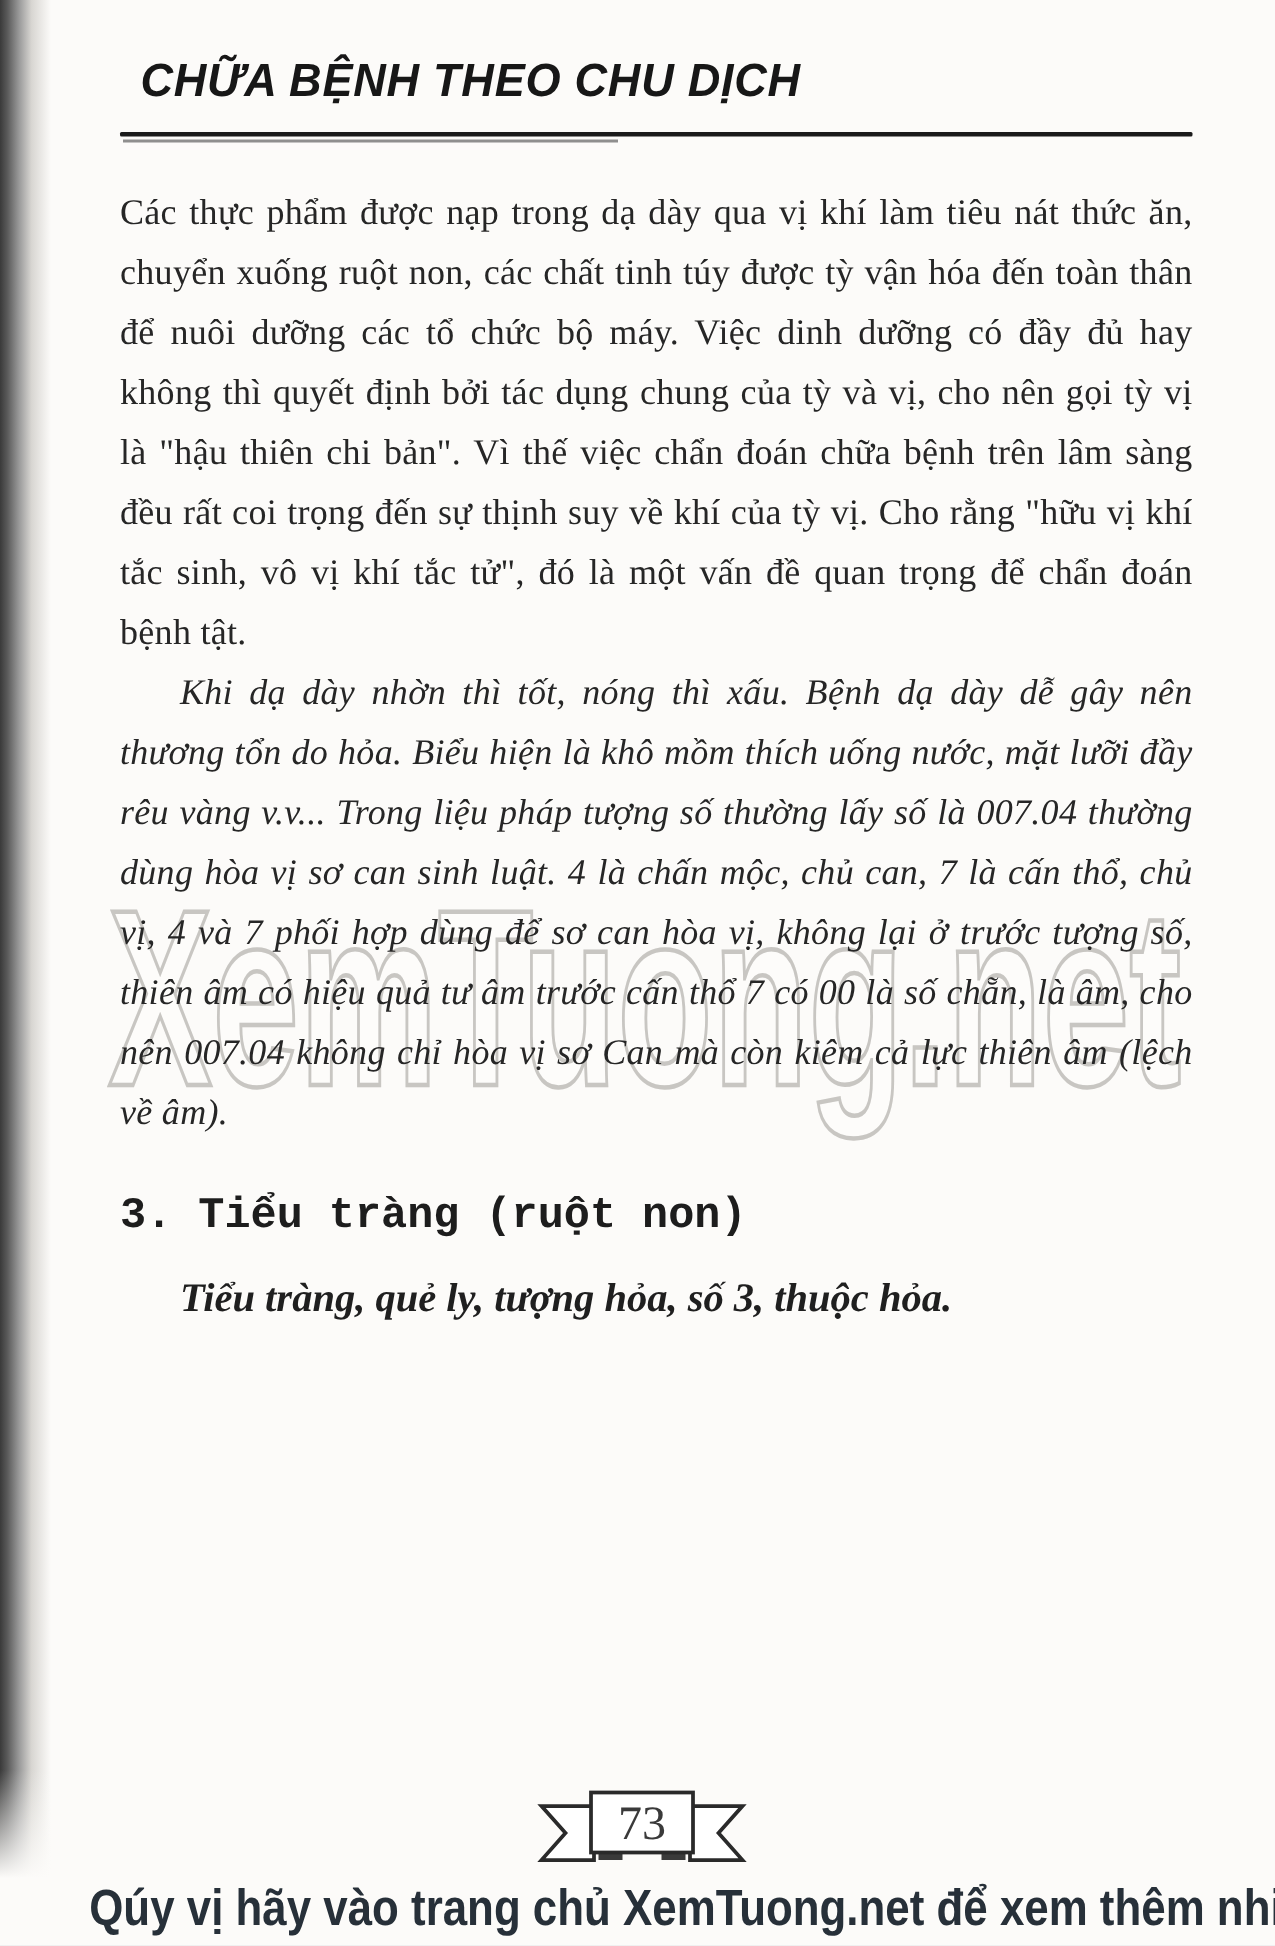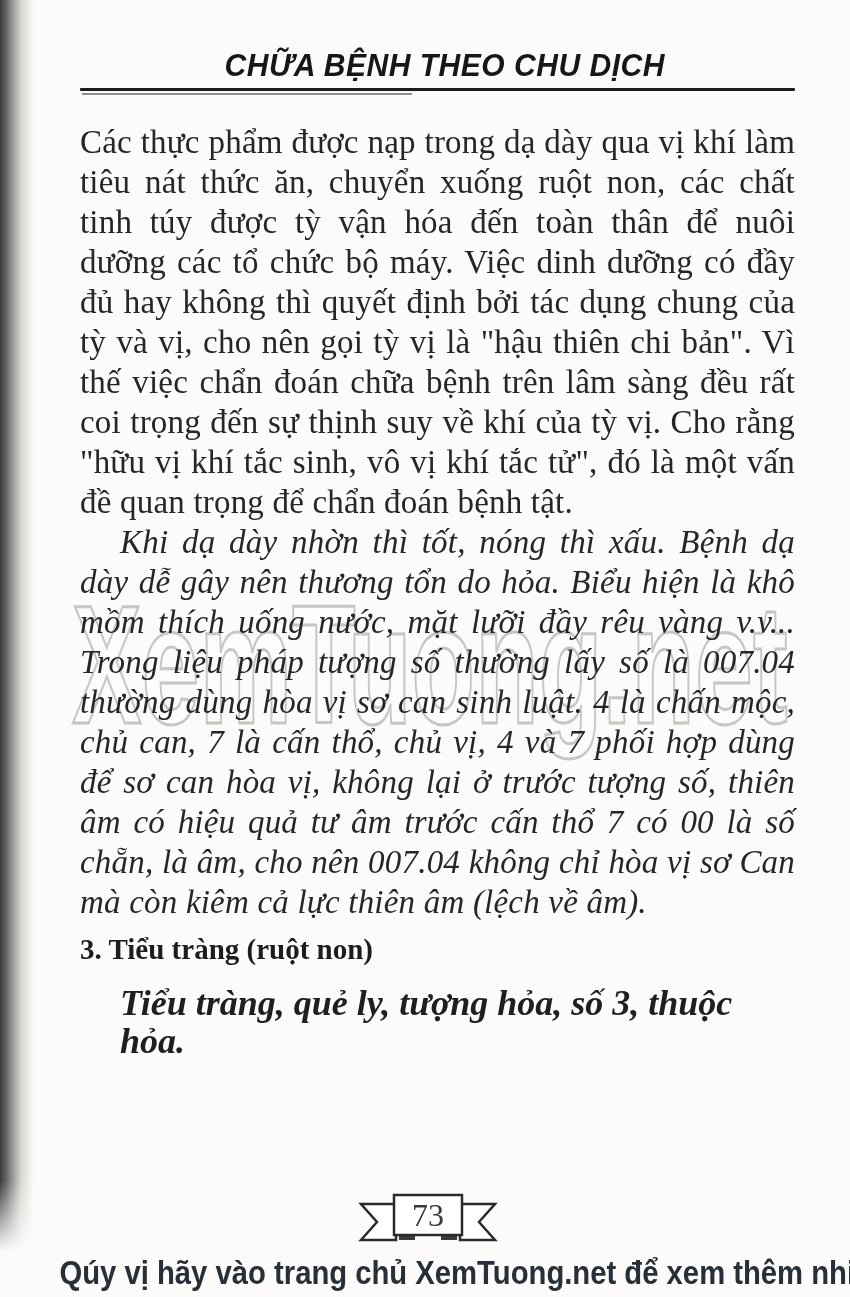--- a/index.html
+++ b/index.html
@@ -15,22 +15,22 @@
   
   .binding{
     position:absolute;left:0;top:0;width:34px;height:1252px;
     background:linear-gradient(to right,#3a3a3a 0%,#595959 14%,#9b9b9b 38%,#d8d6d2 62%,rgba(252,251,249,0) 100%);
   }
   .binding-fade{
     position:absolute;left:0;top:1180px;width:34px;height:80px;
     background:linear-gradient(to bottom,rgba(252,251,249,0),#fcfbf9 90%);
   }
   .header{
-    position:absolute;left:80px;top:48px;width:715px;
-    text-align:center;
+    position:absolute;left:80px;top:36px;width:715px;
+    text-align:left;
   }
   .running-head{
     font-family:"Liberation Sans", sans-serif;
     font-style:italic;font-weight:bold;
     font-size:31px;letter-spacing:.5px;color:#171717;
     transform:scaleX(.97);transform-origin:right center;
     display:inline-block;
   }
   .header-rule{
     position:absolute;left:80px;top:88px;width:715px;height:3px;
@@ -47,33 +47,33 @@
     white-space:nowrap;
     color:rgba(255,255,255,.18);
     -webkit-text-stroke:3px #c3c1bd;
     transform:scaleX(.62);transform-origin:left center;
     opacity:.9;z-index:1;
   }
   .content{
     position:absolute;left:80px;top:122px;width:715px;z-index:2;
   }
   .para{
-    font-size:33px;line-height:40px;
+    font-size:24px;line-height:40px;
     text-align:justify;margin:0;
     letter-spacing:.2px;
   }
   .para.indent{text-indent:40px;font-style:italic;}
   .section-heading{
-    font-family:Liberation Serif, serif;
+    font-family:Liberation Mono, monospace;
     font-weight:bold;font-size:29px;line-height:34px;
-    margin:10px 0 18px 0;color:#1d1d1d;
+    margin:32px 0 18px 0;color:#1d1d1d;
   }
   .section-emphasis{
     font-weight:bold;font-style:italic;
-    font-size:36px;line-height:38px;
+    font-size:27px;line-height:38px;
     padding-left:40px;margin:0 0 16px 0;color:#1f1f1f;
   }
   .banner{
     position:absolute;left:50%;top:1190px;margin-left:-72px;
     width:150px;height:60px;z-index:2;
   }
   .banner text{
     font-family:"Liberation Serif", serif;
     font-size:32px;fill:#3a3a3a;
   }

